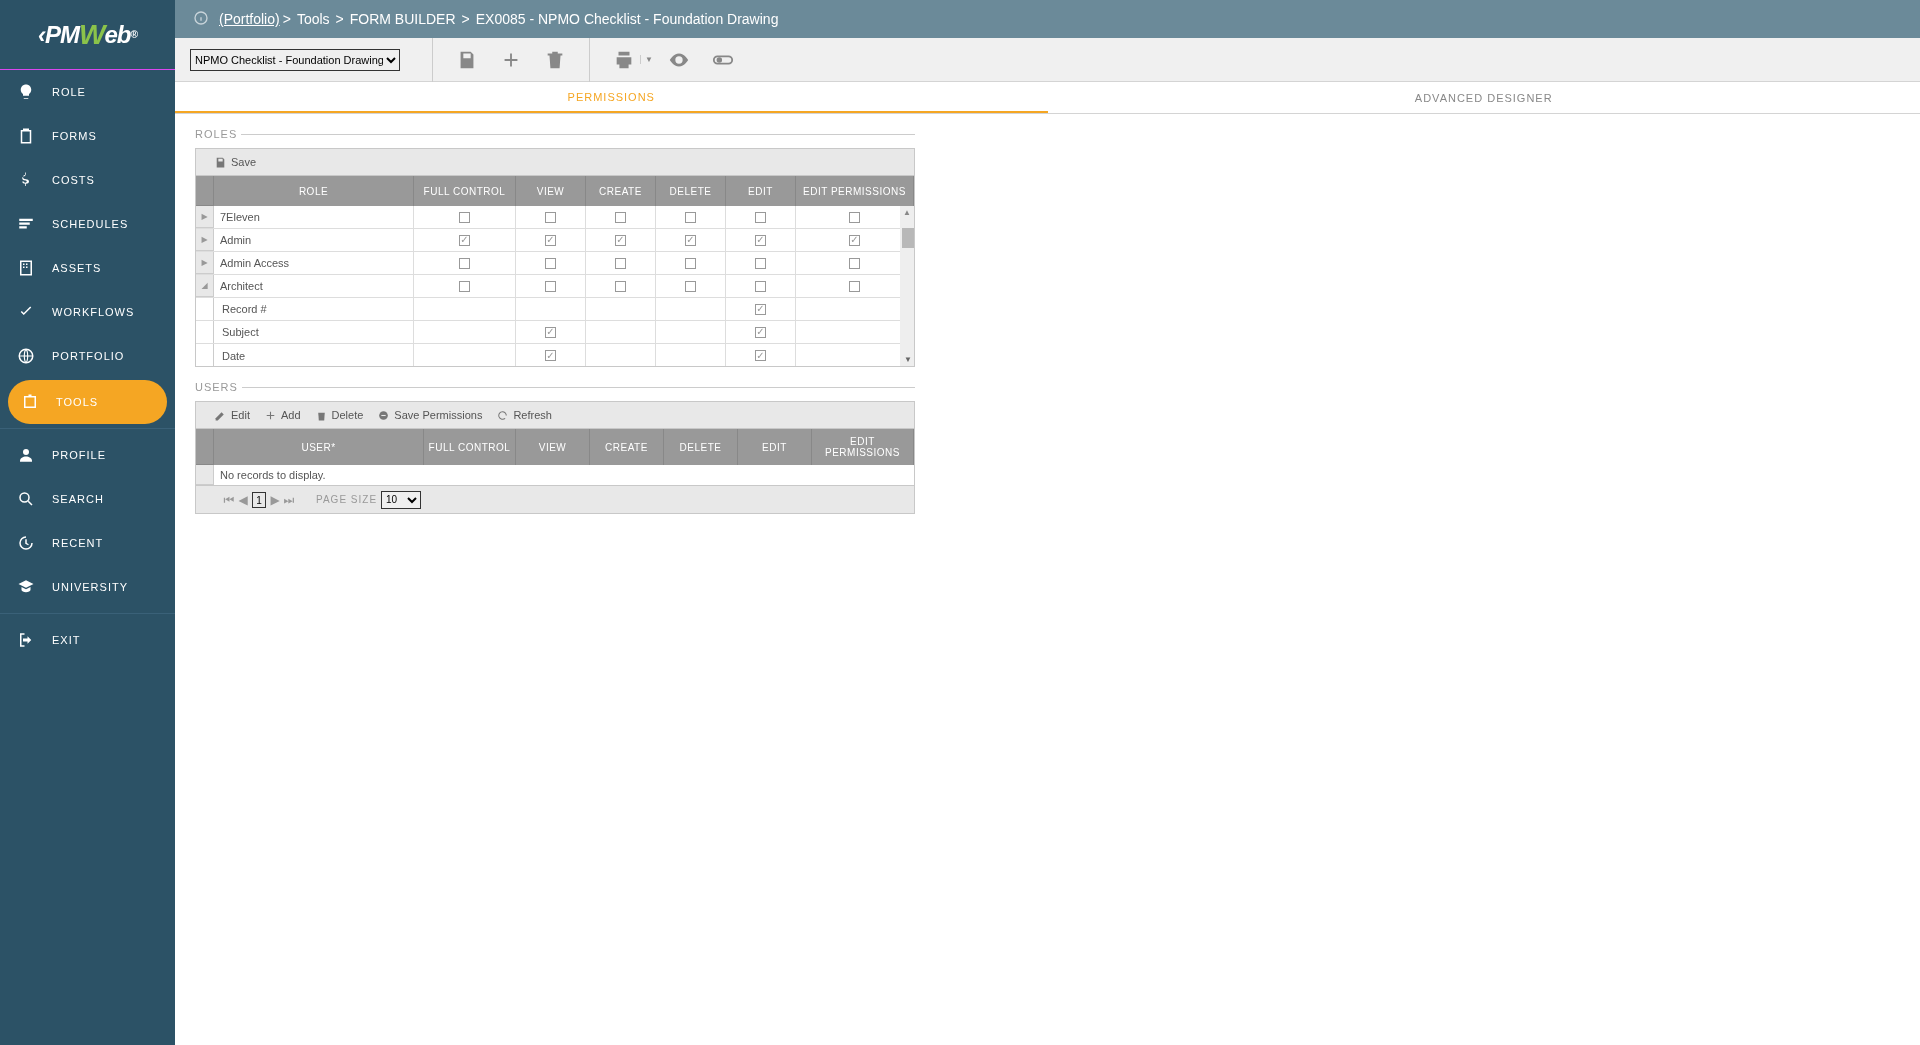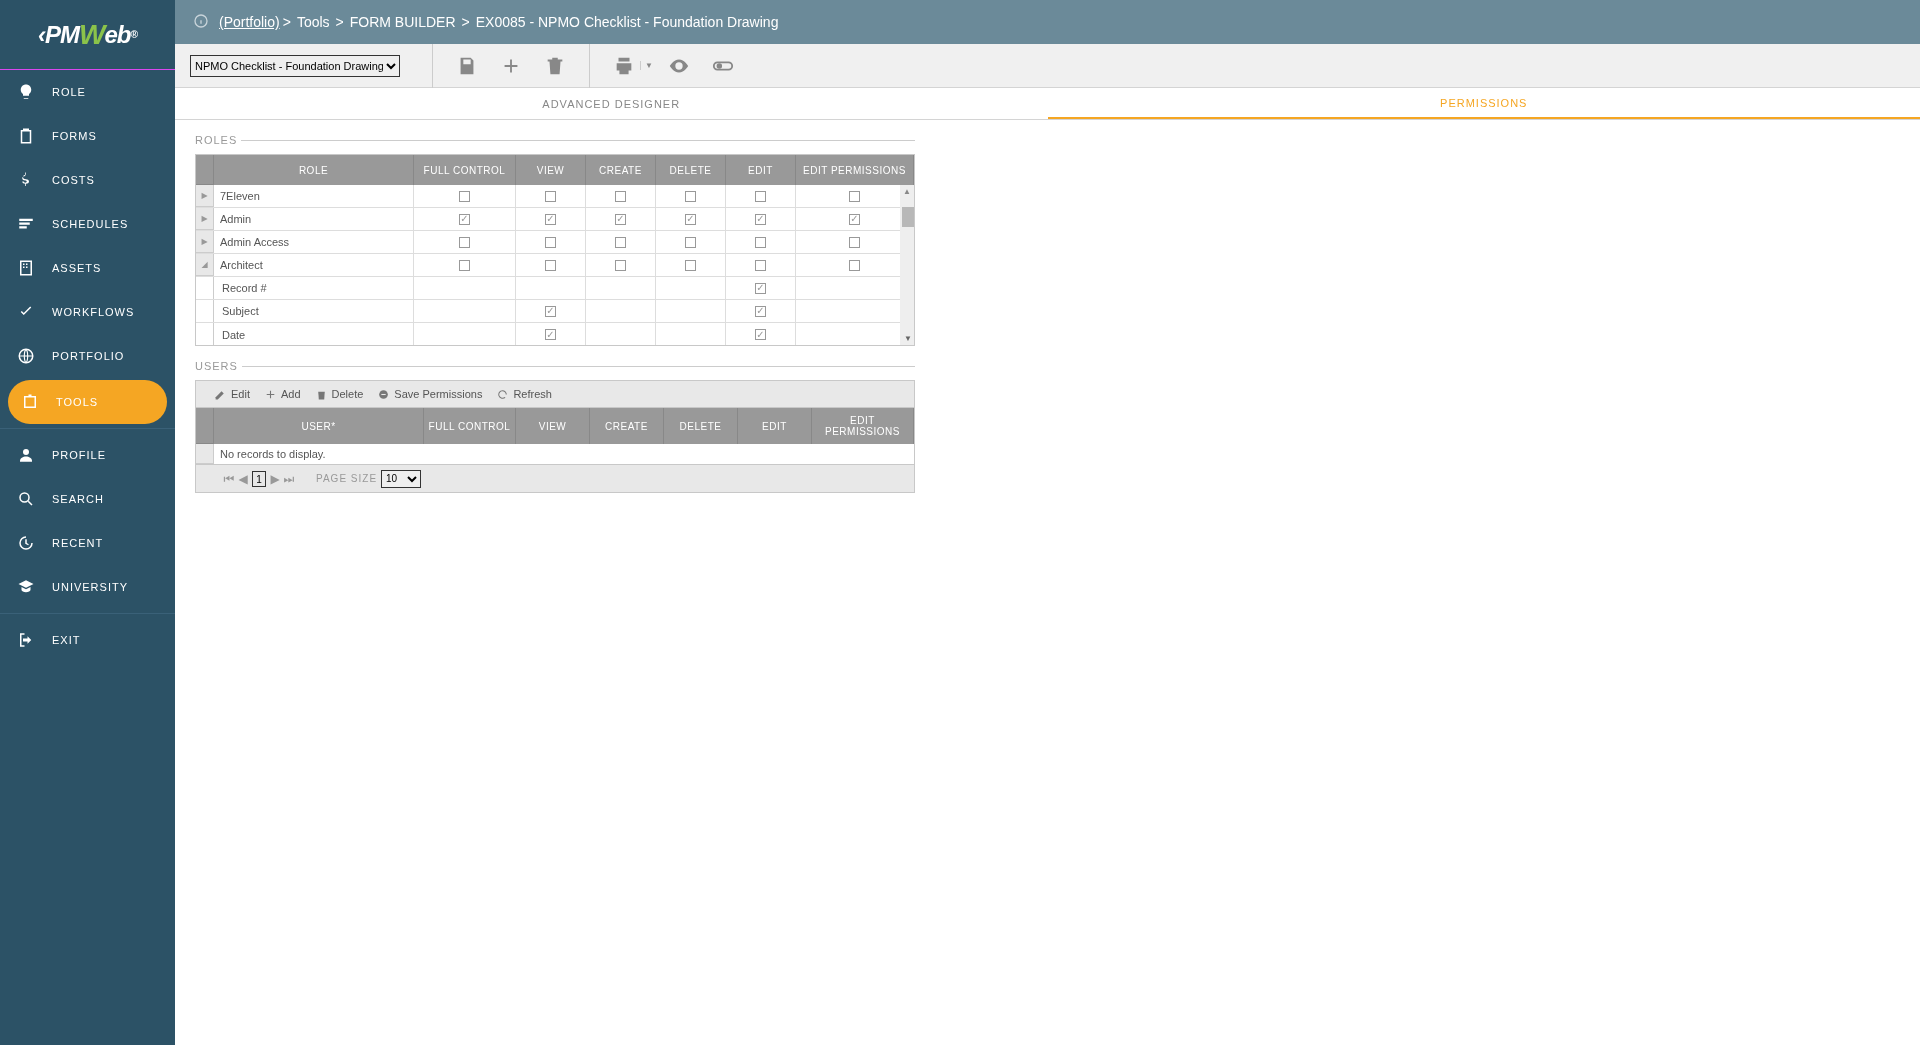--- a/index.html
+++ b/index.html
@@ -1,20 +1,20 @@
 <!DOCTYPE html>
 <html><head>
 <meta charset="utf-8">
 <style>
 * { box-sizing: border-box; margin: 0; padding: 0; }
 body { font-family: Arial, sans-serif; font-size: 12px; background: #fff; overflow: hidden; }
 
 
 .breadcrumb-bar {
-  height: 44px;
+  height: 38px;
   background: #6b8a99;
   color: #fff;
   display: flex;
   align-items: center;
   padding: 0 10px;
   font-size: 14px;
 }
 .breadcrumb-bar .info-icon { margin-right: 10px; color: #c0d0d8; }
 .breadcrumb-bar a { color: #fff; text-decoration: underline; }
 .breadcrumb-bar span { margin: 0 3px; }
@@ -407,31 +407,40 @@
     </div>
   <div class="tool-btn">
       <svg viewBox="0 0 24 24">
         <rect x="2" y="8" width="20" height="8" rx="4" fill="none" stroke="#888" stroke-width="2"></rect>
         <circle cx="8" cy="12" r="3"></circle>
       </svg>
     </div>
 </div>
 
 <div class="tabs">
+  <div class="tab active">PERMISSIONS</div>
   <div class="tab">ADVANCED DESIGNER</div>
-  <div class="tab active">PERMISSIONS</div>
 </div>
 
 <div class="main">
 
   <div class="section-header" style="width:720px">
     <span class="label">ROLES</span>
     <span class="line"></span>
   </div>
   <div class="panel">
+    <div class="panel-toolbar">
+      <div style="width:10px"></div>
+      <span class="tbtn">
+          <svg viewBox="0 0 24 24">
+            <path d="M5 3h11l3 3v15H5V3zm3 2v5h8V5H8z"></path>
+          </svg>
+          <span>Save</span>
+        </span>
+    </div>
     <div class="grid-header">
       <div class="expand-col"></div>
       <div class="cell role-col">ROLE</div>
       <div class="cell chk-col wide">FULL CONTROL</div>
       <div class="cell chk-col" style="width:70px">VIEW</div>
       <div class="cell chk-col" style="width:70px">CREATE</div>
       <div class="cell chk-col" style="width:70px">DELETE</div>
       <div class="cell chk-col" style="width:70px">EDIT</div>
       <div class="cell chk-col wide" style="flex:1">EDIT PERMISSIONS</div>
     </div>

